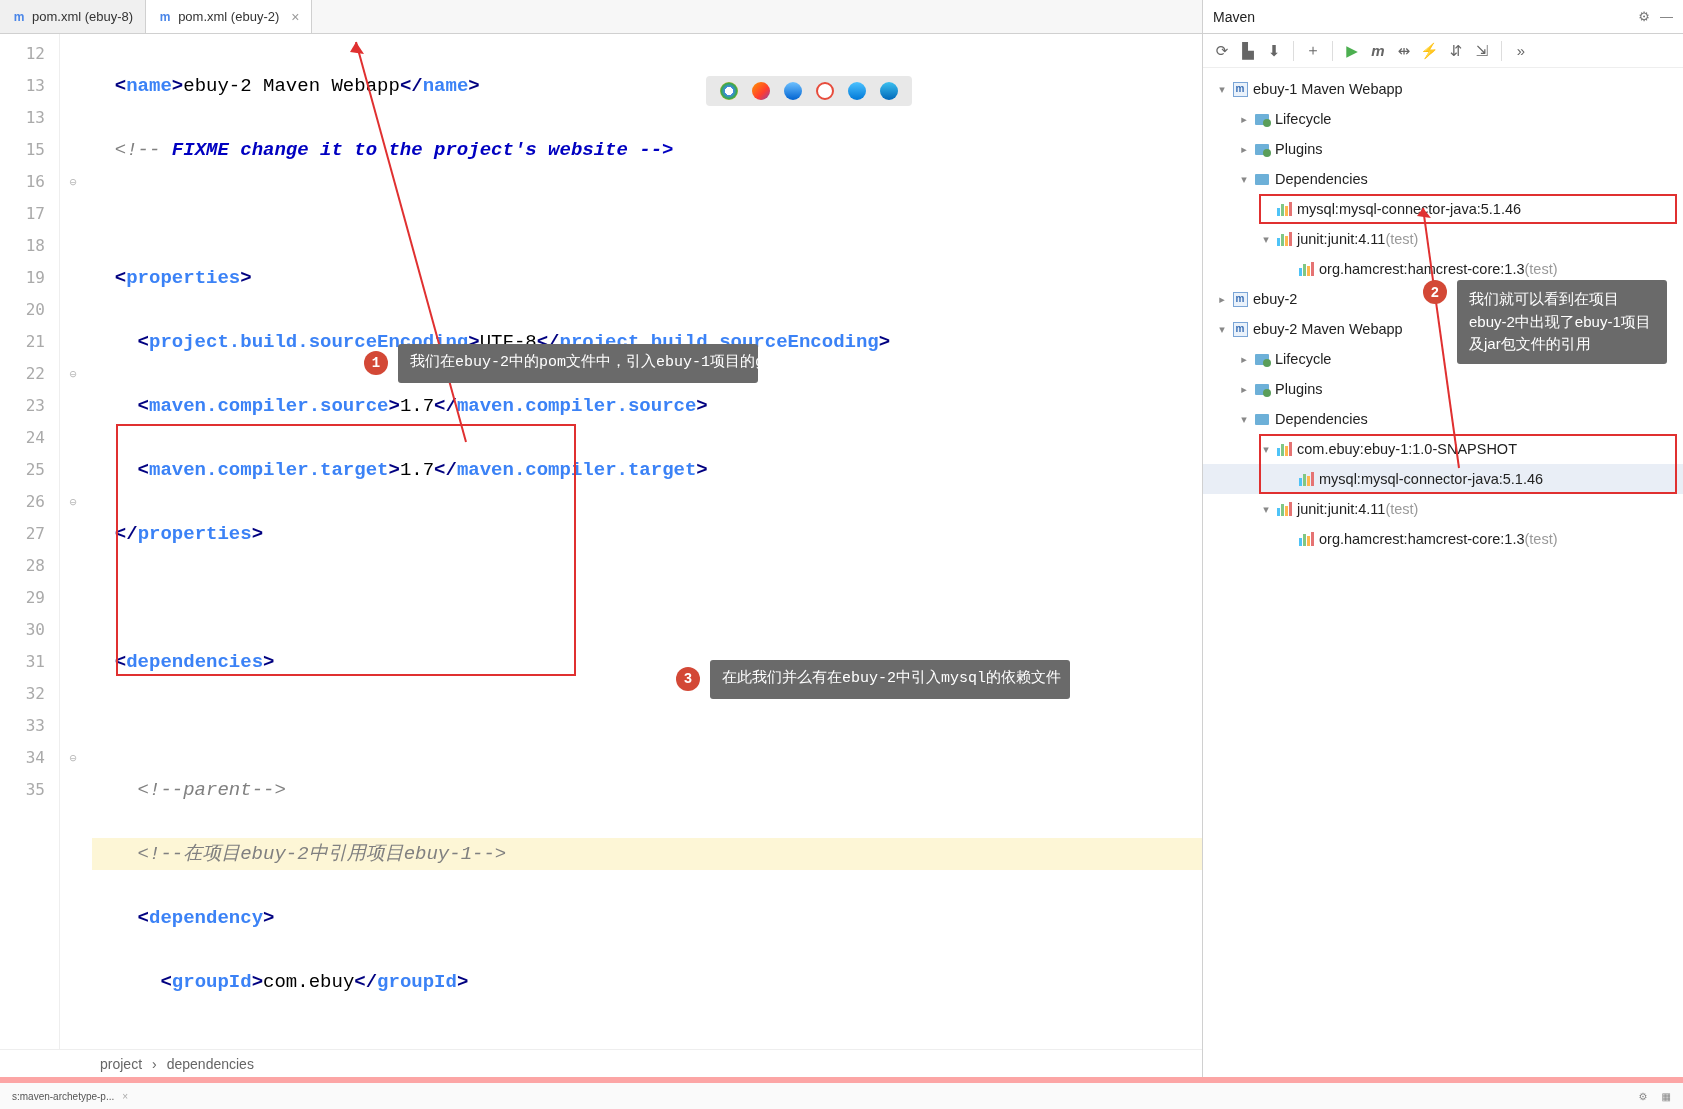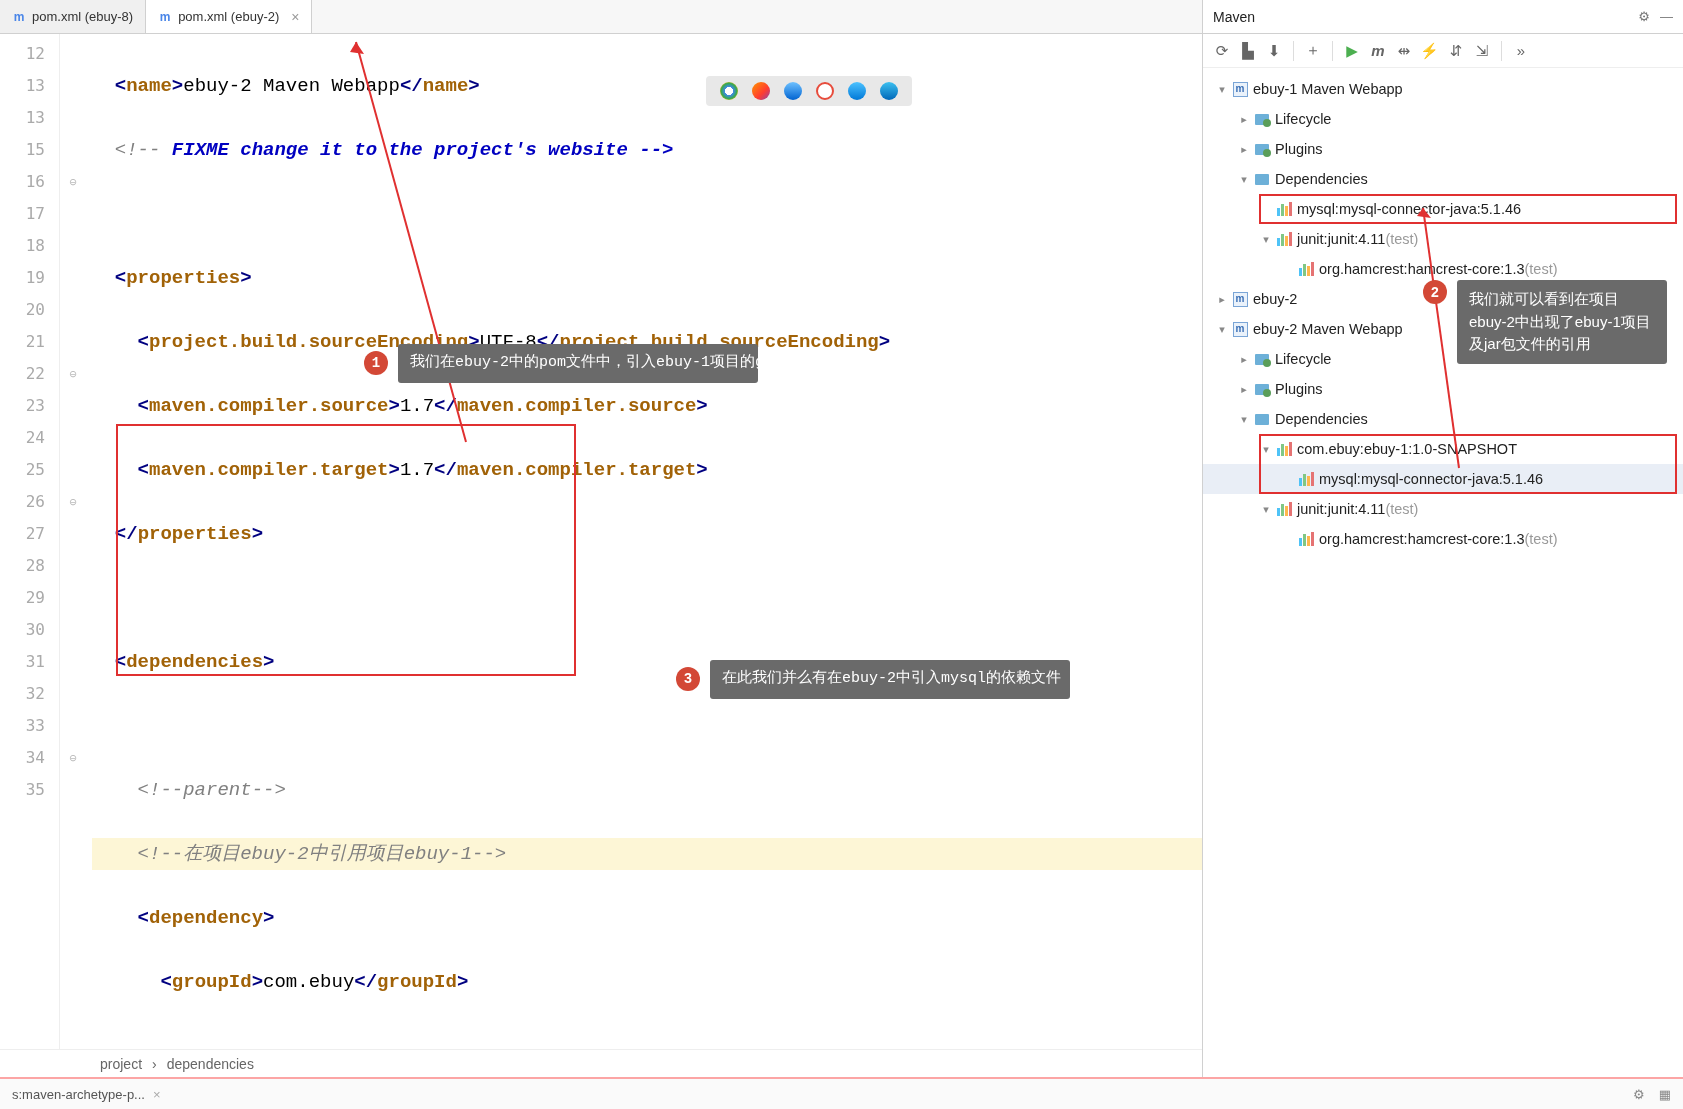--- a/index.html
+++ b/index.html
@@ -11,21 +11,21 @@
   .tabs{display:flex;align-items:center;border-bottom:1px solid #d0d0d0;height:34px;background:#f7f7f7;}
   .tab{display:flex;align-items:center;gap:6px;padding:0 12px;height:100%;border-right:1px solid #d0d0d0;background:#f0f0f0;color:#333;cursor:pointer;}
   .tab.active{background:#fff;}
   .tab .icon{width:14px;height:14px;display:inline-flex;align-items:center;justify-content:center;color:#4a86e8;font-weight:bold;font-size:12px;}
   .tab .close{color:#999;font-size:14px;margin-left:6px;}
   .editor-body{flex:1;display:flex;min-height:0;position:relative;overflow:hidden;}
   .gutter{width:60px;background:#fff;border-right:1px solid #eee;padding-top:4px;text-align:right;color:#aaa;font-family:Consolas,monospace;font-size:16px;line-height:32px;}
   .gutter div{padding-right:14px;}
   .fold-col{width:26px;background:#fff;padding-top:4px;font-family:Consolas,monospace;font-size:12px;line-height:32px;color:#bbb;text-align:center;}
   .code{flex:1;padding:4px 0 0 6px;font-family:Consolas,"Courier New",monospace;font-size:19px;line-height:32px;white-space:pre;position:relative;overflow:hidden;}
-  .tok-tag{color:#a16207;font-weight:bold;}
+  .tok-tag{color:#3b82f6;font-weight:bold;}
   .tok-ang{color:#000080;font-weight:bold;}
   .tok-text{color:#000;}
   .tok-comment{color:#808080;font-style:italic;}
   .tok-fixme{color:#0000C0;font-weight:bold;font-style:italic;}
   .tok-link{color:#000;text-decoration:underline;}
   .line{height:32px;}
   .hl{background:#fdf6d6;}
   .redbox1{position:absolute;border:2px solid #e03030;pointer-events:none;}
   .annot{position:absolute;display:flex;align-items:center;gap:10px;}
   .annot .num{width:24px;height:24px;border-radius:50%;background:#d34836;color:#fff;display:flex;align-items:center;justify-content:center;font-weight:bold;font-size:14px;}
@@ -41,21 +41,21 @@
   .side-toolbar .sep{width:1px;height:20px;background:#ddd;margin:0 4px;}
   .side-toolbar .ico{width:22px;height:22px;display:flex;align-items:center;justify-content:center;cursor:pointer;font-size:15px;}
   .tree{flex:1;overflow:auto;padding:6px 0;font-size:14.5px;line-height:30px;position:relative;}
   .node{display:flex;align-items:center;height:30px;padding-left:0;cursor:pointer;white-space:nowrap;}
   .node .arrow{width:18px;text-align:center;color:#888;font-size:11px;}
   .node .nico{width:18px;height:18px;margin:0 4px 0 0;display:inline-flex;align-items:center;justify-content:center;}
   .node .lbl{color:#222;}
   .node .scope{color:#999;}
   .node.sel{background:#e9eef6;}
   .redbox-side{position:absolute;border:2px solid #e03030;pointer-events:none;}
-  .statusbar{height:32px;border-top:2px solid #fca5a5;display:flex;align-items:center;justify-content:space-between;padding:0 12px;background:#fafafa;font-size:13px;color:#555;}
+  .statusbar{height:32px;border-top:6px solid #fca5a5;display:flex;align-items:center;justify-content:space-between;padding:0 12px;background:#fafafa;font-size:10px;color:#555;}
   .statusbar .left{display:flex;align-items:center;gap:8px;}
   .statusbar .x{color:#aaa;}
   svg.arrow-red{position:absolute;pointer-events:none;}
   .lib-icon{display:inline-flex;gap:1px;align-items:flex-end;height:14px;}
   .lib-icon i{width:3px;display:inline-block;}
   .folder-icon{width:14px;height:11px;background:#6db0d8;border-radius:1px;position:relative;display:inline-block;}
   .folder-icon.g::after{content:"";position:absolute;right:-2px;bottom:-2px;width:8px;height:8px;border-radius:50%;background:#5a9e5a;}
   .m-icon{width:15px;height:15px;border:1px solid #7aa5d6;color:#3a6fb5;font-weight:bold;font-size:10px;display:inline-flex;align-items:center;justify-content:center;background:#eaf2fb;}
 </style>
 </head>

